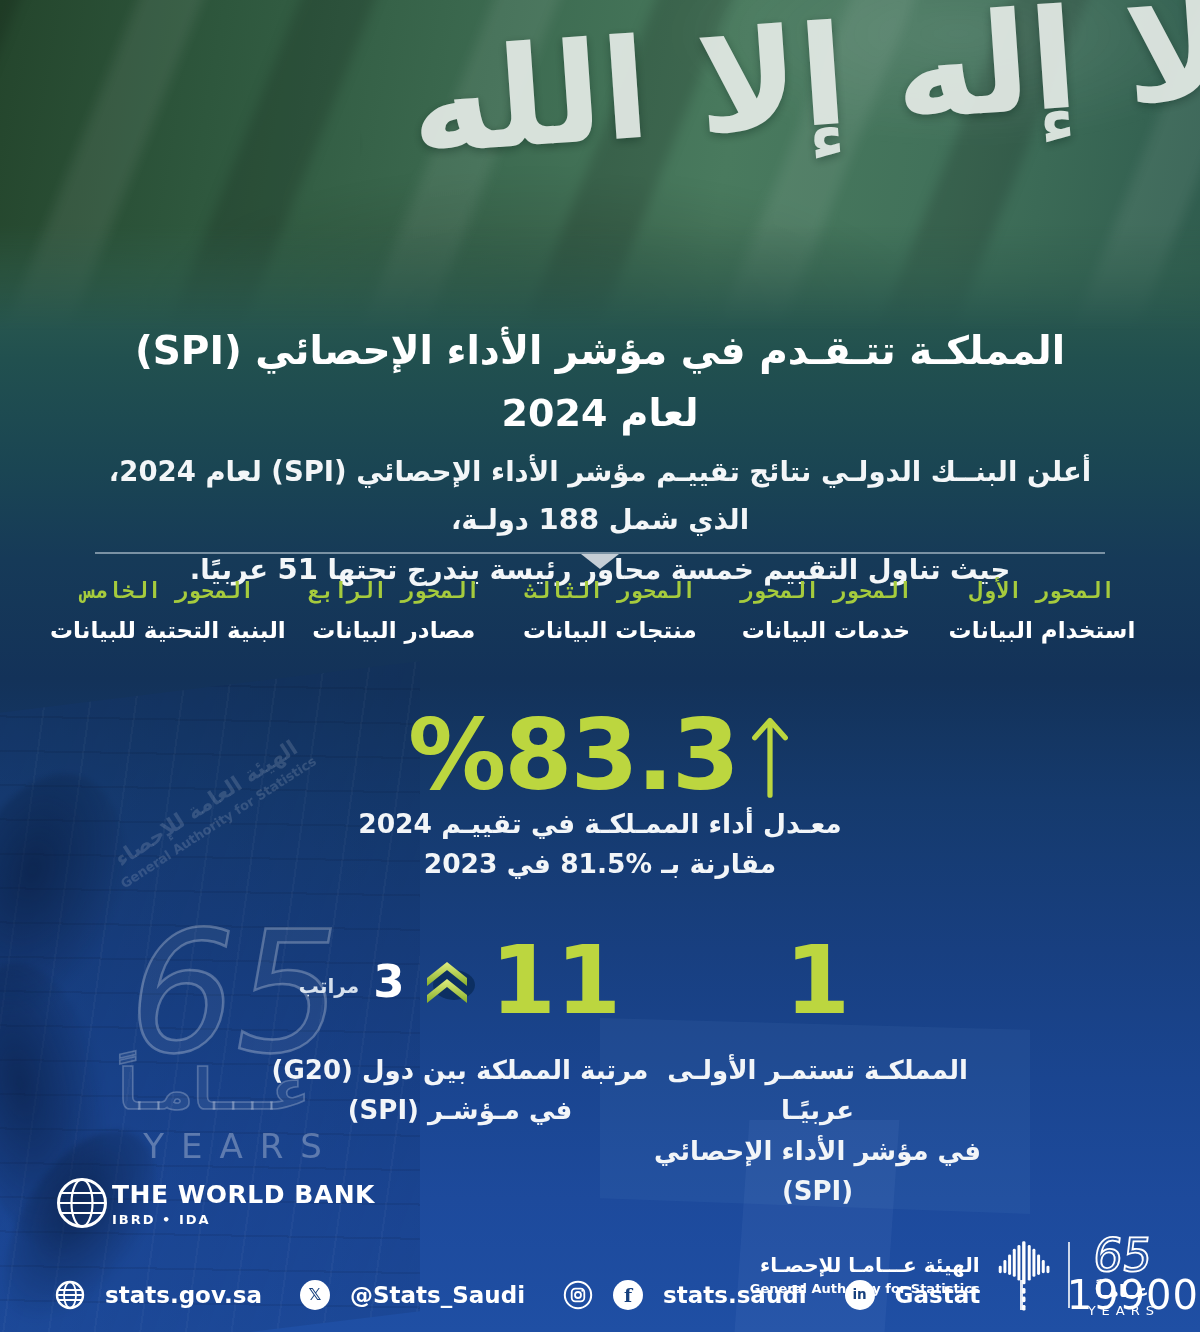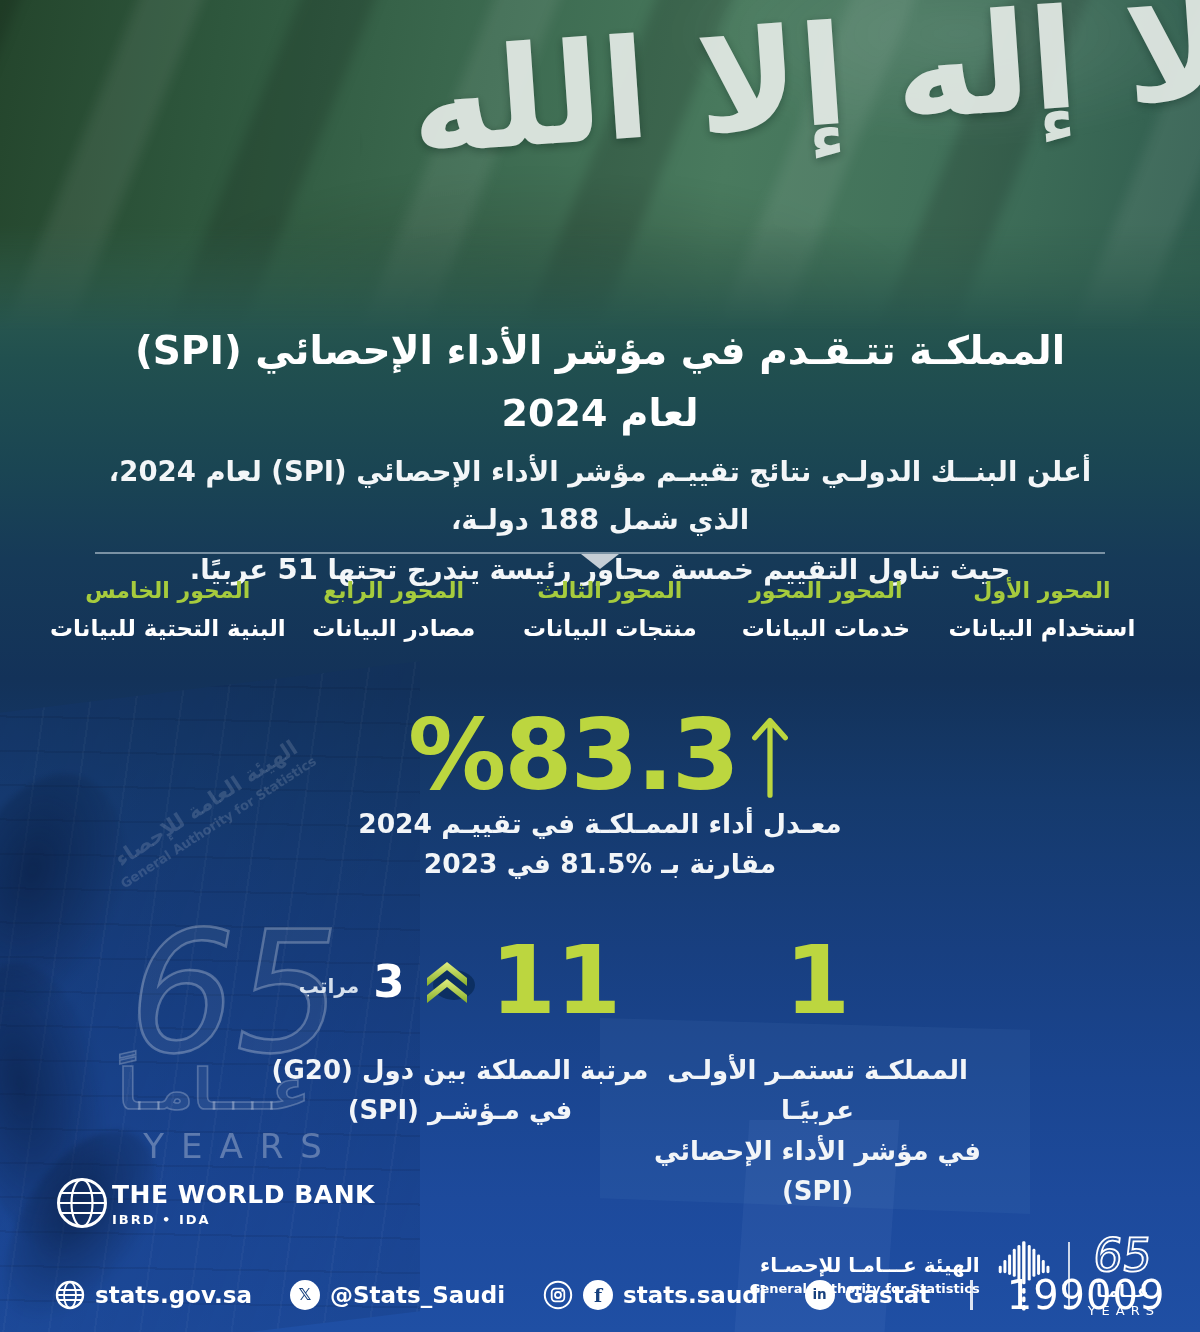--- a/index.html
+++ b/index.html
@@ -79,21 +79,21 @@
   
   .divider{position:absolute;left:95px;right:95px;top:552px;height:2px;background:rgba(205,219,228,.55);}
   .divider .tri{
     position:absolute;left:50%;top:2px;transform:translateX(-50%);
     width:0;height:0;border-left:19px solid transparent;border-right:19px solid transparent;
     border-top:15px solid #c5ced6;
   }
   
   .pillars{position:absolute;left:50px;right:50px;top:578px;display:flex;direction:rtl;text-align:center;}
   .pillar{flex:1;white-space:nowrap;}
-  .pillar .p-label{display:block;font-size:22px;font-weight:700;color:#a6cb3d;}
+  .pillar .p-label{display:block;font-size:22px;font-weight:700;color:#a6cb3d;font-family:Liberation Mono, monospace;}
   .pillar .p-value{display:block;font-size:23px;font-weight:700;margin-top:12px;color:#fff;}
   
   .main-stat{position:absolute;left:0;right:0;top:706px;text-align:center;}
   .ms-row{display:inline-flex;align-items:flex-start;gap:10px;}
   .ms-value{direction:ltr;font-size:98px;line-height:1;font-weight:800;color:#bcd63f;letter-spacing:-2px;}
   .ms-arrow{margin-top:2px;}
   .ms-cap{direction:rtl;font-size:26.5px;font-weight:700;line-height:1.5;color:#f2f5f8;}
   .ms-cap strong{font-weight:800;}
   
   .stat-block{position:absolute;text-align:center;}
@@ -114,21 +114,21 @@
   .gs-names{text-align:right;line-height:1.3;}
   .gs-ar{direction:rtl;font-size:20px;font-weight:700;}
   .gs-en{font-size:13px;font-weight:600;margin-top:3px;}
   .vline{width:2px;height:66px;background:rgba(255,255,255,.78);}
   .years{text-align:center;line-height:1;}
   .y-num{font-size:46px;font-weight:400;transform:skewX(-7deg);color:rgba(255,255,255,.05);-webkit-text-stroke:1.8px #fff;}
   .y-ar{direction:rtl;font-size:17px;font-weight:600;margin-top:5px;color:#fff;}
   .y-en{font-size:13px;letter-spacing:6px;margin-top:4px;color:#fff;text-indent:3px;}
   
   .social{position:absolute;left:55px;top:1272px;height:46px;display:flex;align-items:center;gap:38px;}
-  .soc-item{display:flex;align-items:center;gap:10px;font-size:23px;font-weight:600;color:#fff;}
+  .soc-item{display:flex;align-items:center;gap:20px;font-size:23px;font-weight:600;color:#fff;}
   .disc{width:30px;height:30px;border-radius:50%;background:#fff;display:flex;align-items:center;justify-content:center;flex:none;}
   .disc span{color:#17407d;font-weight:800;line-height:1;}
   .x-glyph{font-size:16px;}
   .f-glyph{font-size:19px;font-family:"DejaVu Serif","Liberation Serif",serif;}
   .in-glyph{font-size:13.5px;}
   .num-sep{width:2.5px;height:30px;background:rgba(255,255,255,.85);margin-left:2px;}
   .hotline{font-size:40px;font-weight:500;letter-spacing:1px;margin-left:24px;}
 </style>
 </head>
 <body>

